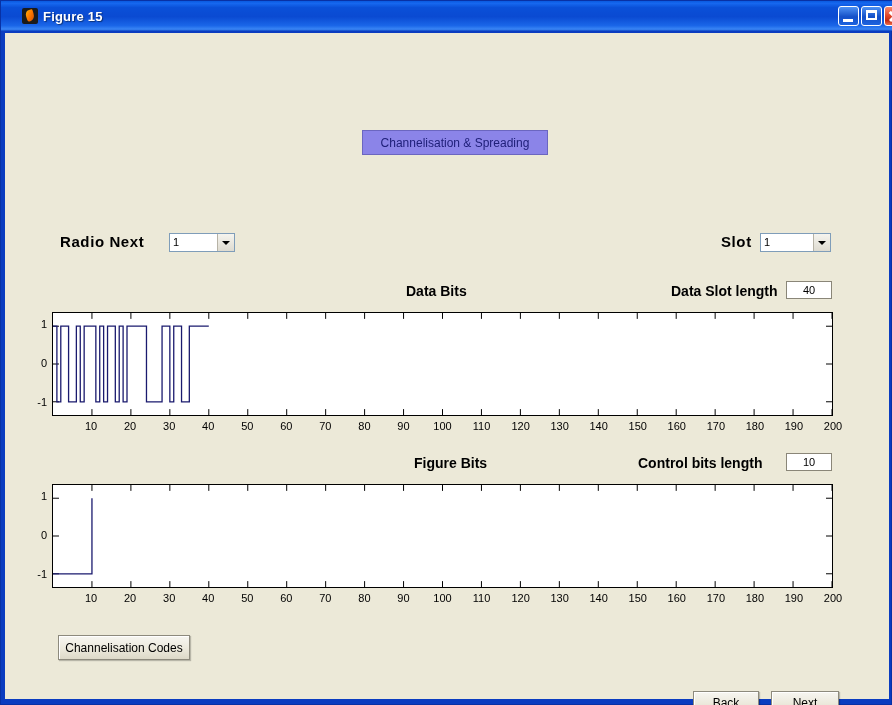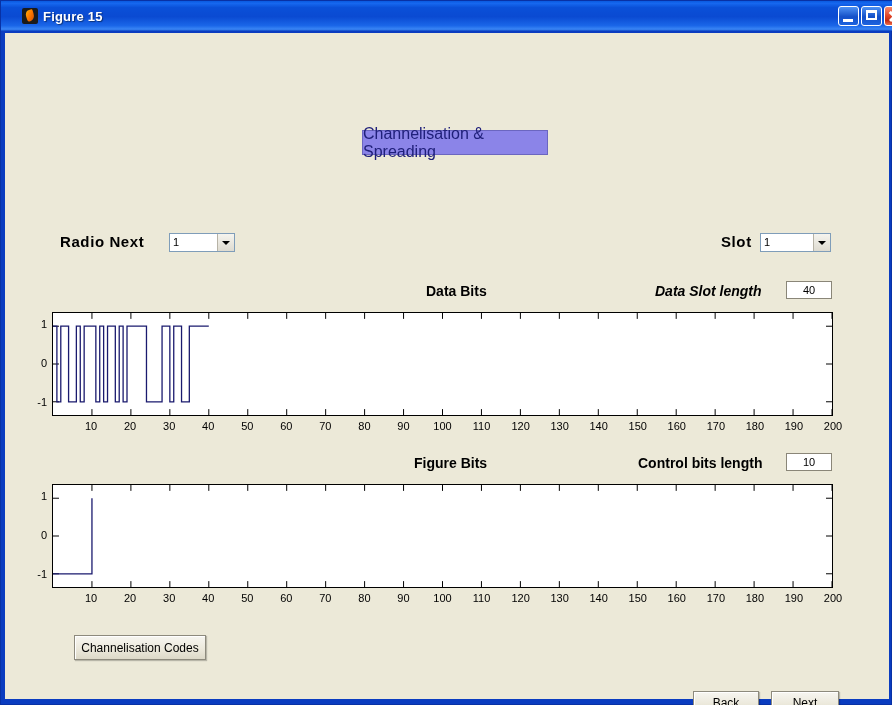--- a/index.html
+++ b/index.html
@@ -131,24 +131,25 @@
     cursor: pointer;
     box-sizing: border-box;
   }
   #section-button {
     position: absolute;
     left: 357px; top: 97px;
     width: 186px; height: 25px;
     background: #8b84e8;
     border: 1px solid #6b66c0;
     color: #20207a;
-    font-size: 16px;
+    font-size: 12px;
     display: flex; align-items: center; justify-content: center;
     cursor: pointer;
     box-sizing: border-box;
+    text-align: right;
   }
 
   
   .sel-label {
     position: absolute;
     font-size: 15px;
     font-weight: bold;
     color: #000;
     letter-spacing: 0.6px;
   }
@@ -189,30 +190,30 @@
     border-top: 4px solid #000;
   }
 
   
   .plot-caption {
     position: absolute;
     font-size: 14px;
     font-weight: bold;
     color: #000;
   }
-  #data-bits-caption    { left: 409px; top: 250px; padding-left: 12px; }
+  #data-bits-caption    { left: 389px; top: 250px; padding-left: 12px; }
   #control-bits-caption { left: 409px; top: 422px; }
 
   .len-label {
     position: absolute;
     font-size: 14px;
     font-weight: bold;
     color: #000;
   }
-  #data-len-label    { left: 650px; top: 250px; font-style: italic; }
+  #data-len-label    { left: 666px; top: 250px; }
   #control-len-label { left: 633px; top: 422px; }
 
   .len-field {
     position: absolute;
     width: 46px; height: 18px;
     background: #ffffff;
     border: 1px solid #8a8678;
     box-sizing: border-box;
     font-size: 11px;
     color: #000;
@@ -255,21 +256,21 @@
     position: absolute;
     background: linear-gradient(to bottom,#f7f6f1 0%,#ece9dc 55%,#ddd9c8 100%);
     border: 1px solid #8d8a7d;
     box-shadow: inset 1px 1px 0 #ffffff, 1px 1px 1px rgba(0,0,0,0.22);
     box-sizing: border-box;
     display: flex; align-items: center; justify-content: center;
     font-size: 12px;
     color: #000;
     cursor: pointer;
   }
-  #channelisation-codes-button { left: 53px;  top: 602px; width: 132px; height: 25px; margin-left: 16px; }
+  #channelisation-codes-button { left: 53px;  top: 602px; width: 132px; height: 25px; }
   #spreading-codes-button      { left: 200px; top: 602px; width: 117px; height: 25px; }
   #back-button                 { left: 688px; top: 658px; width: 66px;  height: 23px; }
   #next-button                 { left: 766px; top: 658px; width: 68px;  height: 23px; }
 
   #channelisation-button {
     position: absolute;
     left: 128px; top: 645px;
     width: 111px; height: 25px;
     background: linear-gradient(to bottom,#f7f6f1 0%,#ece9dc 55%,#ddd9c8 100%);
     border: 1px solid #000000;

